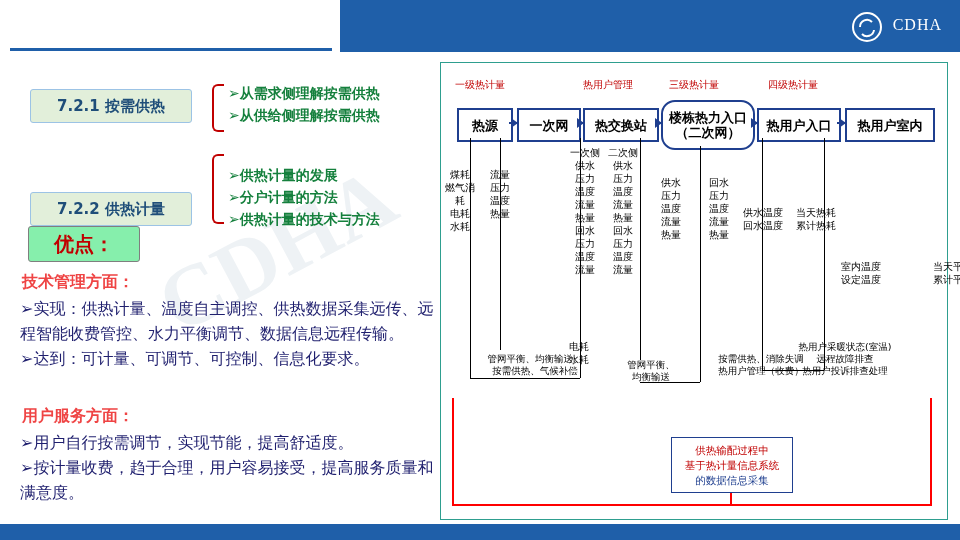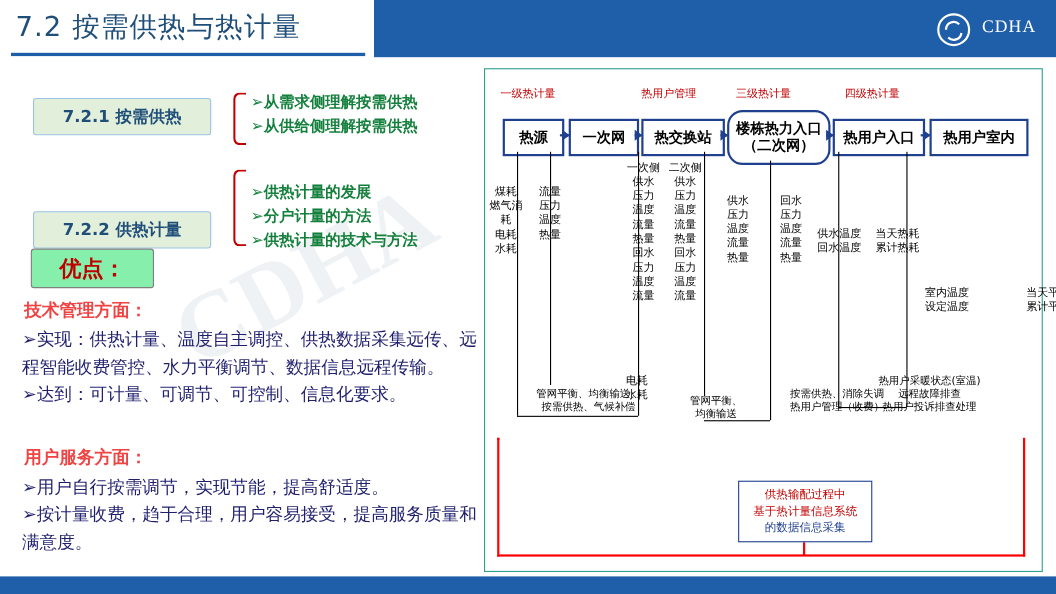--- a/index.html
+++ b/index.html
@@ -75,21 +75,20 @@
     font-family:"DejaVu Sans",sans-serif;}
   .bottom-box .r{color:#c00000;}
   .bottom-box .b{color:#1f3f8f;}
   .footer-bar{position:absolute;left:0;bottom:0;width:960px;height:16px;background:#1f5fa9;}
 </style>
 </head>
 <body>
 
 <div class="header">
   <div class="header-bar"></div>
-  <div class="header-title">7.2  按需供热与热计量</div>
   <div class="header-underline"></div>
   <svg class="logo" viewBox="0 0 92 34">
     <circle cx="17" cy="17" r="14" fill="none" stroke="#ffffff" stroke-width="2"></circle>
     <path d="M10 17a7 7 0 0 1 12-5" fill="none" stroke="#ffffff" stroke-width="2"></path>
     <path d="M24 20a7 7 0 0 1-12 4" fill="none" stroke="#ffffff" stroke-width="2"></path>
   </svg>
   <div class="logo-text">CDHA</div>
 </div>
 
 <div class="wm wm1">CDHA</div>

